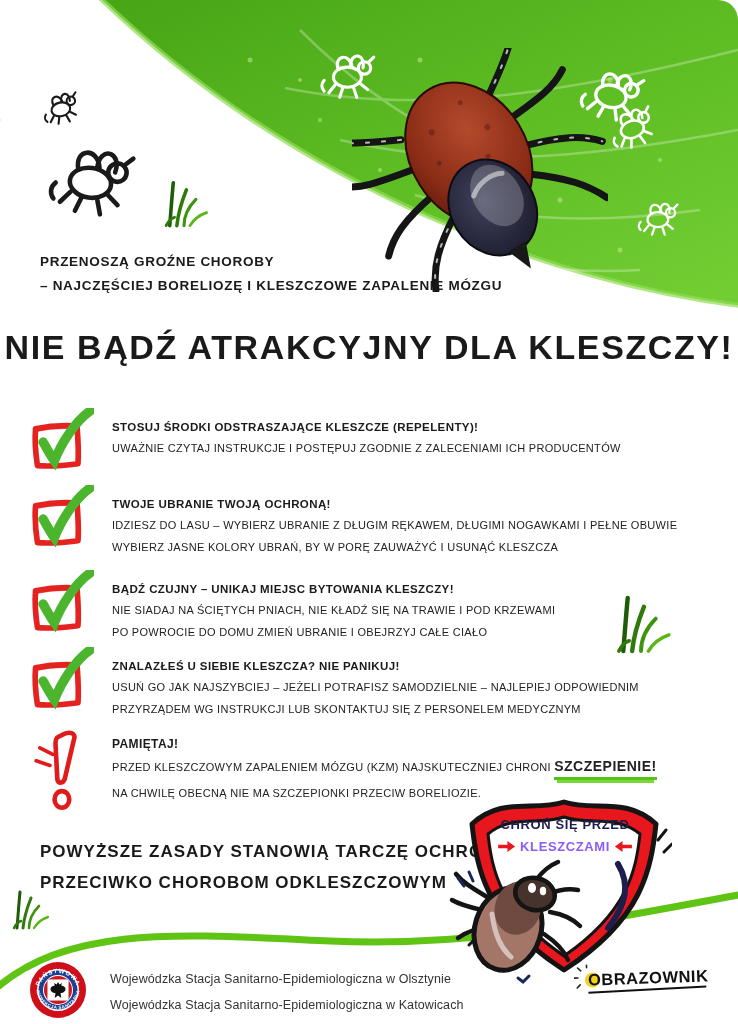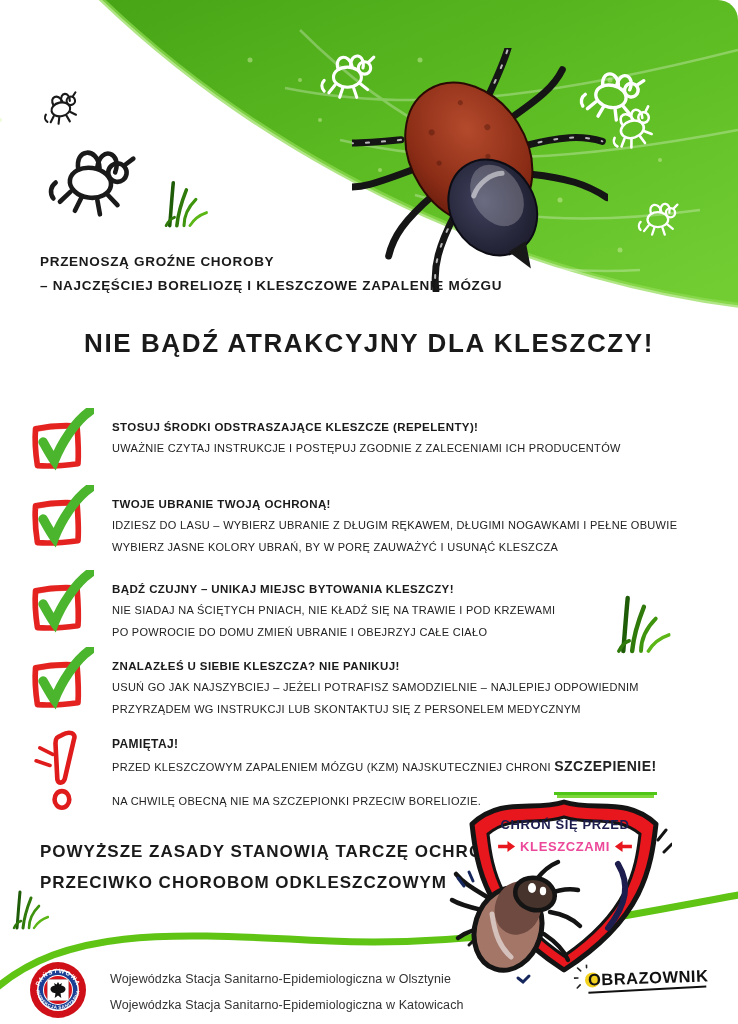--- a/index.html
+++ b/index.html
@@ -2,35 +2,35 @@
 <html><head>
 <meta charset="utf-8">
 <style>
   html,body{margin:0;padding:0;background:#fff;}
   #poster{position:relative;width:738px;height:1024px;background:#fff;overflow:hidden;
           font-family:"Liberation Sans",sans-serif;color:#1a1a1a;border-radius:20px;}
   .abs{position:absolute;}
 
   
   .intro{left:40px;top:250px;font-size:13.5px;font-weight:bold;letter-spacing:.7px;line-height:24px;}
-  .headline{left:0;top:328px;width:738px;text-align:center;font-size:26px;font-weight:bold;letter-spacing:1.6px;}
+  .headline{left:0;top:328px;width:738px;text-align:center;font-size:34px;font-weight:bold;letter-spacing:1.6px;}
   .item{left:28px;display:flex;gap:18px;width:680px;}
   .item .txt{padding-top:13px;}
   .item-title{font-size:11.5px;font-weight:bold;letter-spacing:.4px;margin-bottom:4px;}
   .item-line{font-size:11px;letter-spacing:.3px;line-height:22px;color:#222;}
   .hl{font-size:14px;font-weight:bold;letter-spacing:.5px;border-bottom:3px solid #4fc615;
-      box-shadow:0 6px 0 -3px #7dd63a;padding-bottom:18px;}
+      box-shadow:0 6px 0 -3px #7dd63a;padding-bottom:3px;}
   .summary{left:40px;top:836px;font-size:17px;font-weight:bold;letter-spacing:1px;line-height:31px;}
 
   
   #shield-wrap{left:458px;top:790px;width:214px;height:190px;}
   #shield-text1{left:0;top:27px;width:214px;text-align:center;font-size:13px;font-weight:bold;
                 color:#1d1d4e;letter-spacing:.6px;}
   #shield-text2{left:0;top:49px;width:214px;display:flex;justify-content:center;align-items:center;gap:5px;
-                font-size:13px;font-weight:bold;color:#ec4899;letter-spacing:.6px;}
+                font-size:13px;font-weight:bold;color:#8b5cf6;letter-spacing:.6px;}
   .arrow{display:inline-block;width:17px;height:11px;background:#e8161d;}
   .arrow.right{clip-path:polygon(0 34%,55% 34%,55% 0,100% 50%,55% 100%,55% 66%,0 66%);}
   .arrow.left{clip-path:polygon(100% 34%,45% 34%,45% 0,0 50%,45% 100%,45% 66%,100% 66%);}
 
   
   .footer-text{left:110px;top:966px;font-size:12.5px;color:#333;line-height:26px;letter-spacing:.1px;}
   #brand{left:588px;top:968px;width:150px;transform:rotate(-2deg);}
   #brand .word{position:relative;font-size:16.5px;font-weight:bold;letter-spacing:.5px;color:#111;z-index:1;}
   #brand .bulb{position:absolute;left:-3px;top:2px;width:15px;height:15px;border-radius:50%;
                background:#f2d21f;z-index:0;}
@@ -240,21 +240,21 @@
         <path d="M12,26 L26,33" stroke-width="4"></path>
         <path d="M8,40 L23,45" stroke-width="4"></path>
         <path d="M36,12 C44,7 52,10 49,17 L39,60 C37,65 32,65 31,60 L29,21 C29,15 31,14 36,12 Z" stroke-width="5"></path>
         <ellipse cx="36" cy="82" rx="8" ry="9" stroke-width="5"></ellipse>
       </g>
     </svg>
     <div class="txt">
       <div class="item-title" style="font-size:12px">PAMIĘTAJ!</div>
       <div class="item-line"><span>PRZED KLESZCZOWYM ZAPALENIEM MÓZGU (KZM) NAJSKUTECZNIEJ CHRONI </span><span class="hl">SZCZEPIENIE!</span>
       </div>
-      <div class="item-line" style="margin-top:12px">NA CHWILĘ OBECNĄ NIE MA SZCZEPIONKI PRZECIW BORELIOZIE.</div>
+      <div class="item-line" style="margin-top:4px">NA CHWILĘ OBECNĄ NIE MA SZCZEPIONKI PRZECIW BORELIOZIE.</div>
     </div>
   </div>
 
   <div class="abs summary">
     <div>POWYŻSZE ZASADY STANOWIĄ TARCZĘ OCHRONNĄ</div>
     <div>PRZECIWKO CHOROBOM ODKLESZCZOWYM</div>
   </div>
 
   <svg class="abs" style="left:0;top:878px" width="738" height="146" viewBox="0 0 738 146">
     <path d="M-6,112 C70,46 180,56 330,63 C480,70 610,40 744,16" fill="none" stroke="#5fc414" stroke-width="7" stroke-linecap="round"></path>

